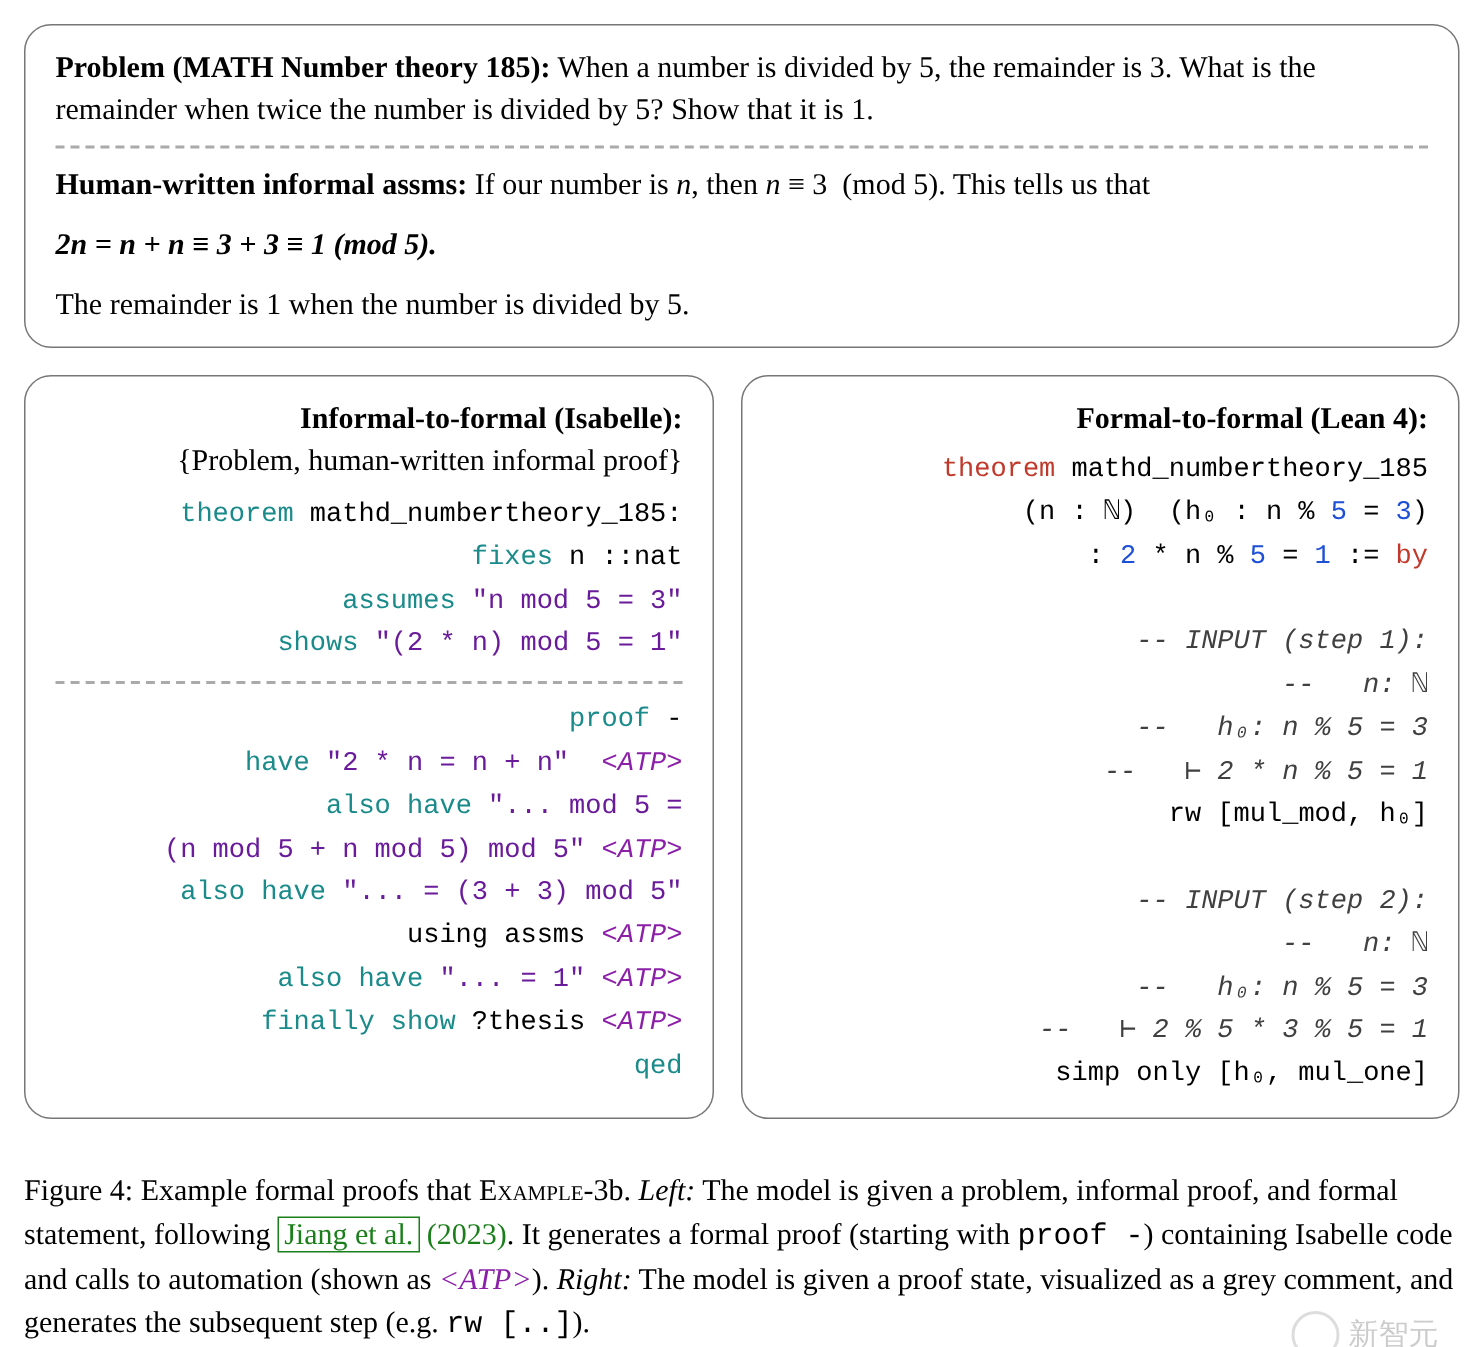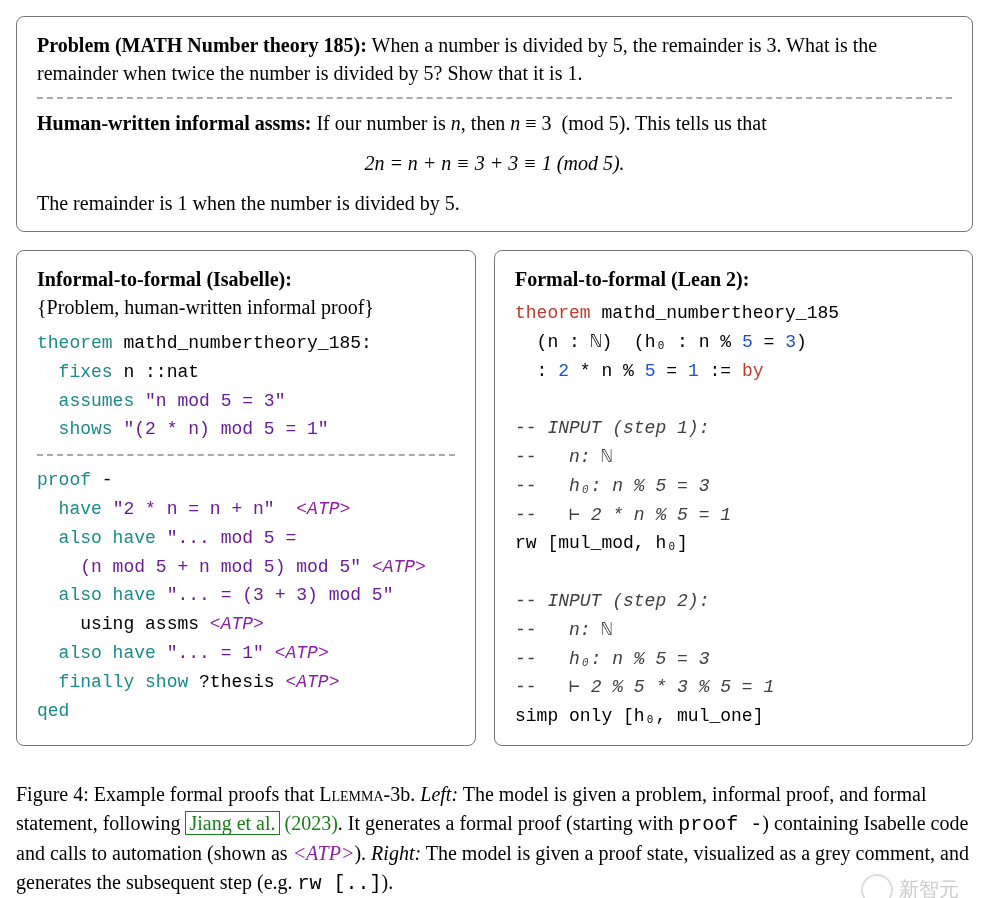--- a/index.html
+++ b/index.html
@@ -9,49 +9,51 @@
     font-family: Georgia, 'Times New Roman', serif;
     color: #000;
     background: #fff;
   }
   .page {
     padding: 16px;
     box-sizing: border-box;
   }
   .panel {
     border: 1px solid #777;
-    border-radius: 8px;
+    border-radius: 18px;
     padding: 14px 20px;
     margin-bottom: 18px;
     box-sizing: border-box;
     background: #fff;
   }
   .divider {
     border: none;
     border-top: 2px dashed #aaa;
     margin: 10px 0;
   }
   .problem-text {
     font-size: 20px;
     line-height: 1.4;
   }
   .bold-prefix {
     font-weight: 700;
   }
   .equation {
-    text-align: center;
+    text-align: left;
     font-size: 20px;
     font-style: italic;
     font-family: 'Times New Roman', serif;
     margin: 12px 0;
+    font-weight: bold;
   }
   .row2 {
     display: flex;
     gap: 18px;
     align-items: stretch;
+    text-align: right;
   }
   .col-left {
     flex: 0 0 460px;
     display: flex;
   }
   .col-right {
     flex: 1;
     display: flex;
   }
   .panel-code {
@@ -147,29 +149,29 @@
       <div class="panel panel-code" style="flex:1">
         <div class="panel-title">Informal-to-formal (Isabelle):</div>
         <div class="panel-subtitle">{Problem, human-written informal proof}</div>
         <pre class="code" id="isabelle-top"><div><span class="k-teal">theorem</span><span class="k-black"> mathd_numbertheory_185:</span></div><div>  <span class="k-teal">fixes</span><span class="k-black"> n ::nat</span></div><div>  <span class="k-teal">assumes</span><span class="k-black"> </span><span class="k-str">"n mod 5 = 3"</span></div><div>  <span class="k-teal">shows</span><span class="k-black"> </span><span class="k-str">"(2 * n) mod 5 = 1"</span></div></pre>
         <hr class="divider">
         <pre class="code" id="isabelle-bot"><div><span class="k-teal">proof</span><span class="k-black"> -</span></div><div>  <span class="k-teal">have</span><span class="k-black"> </span><span class="k-str">"2 * n = n + n"</span><span class="k-black">  </span><span class="k-atp">&lt;ATP&gt;</span></div><div>  <span class="k-teal">also have</span><span class="k-black"> </span><span class="k-str">"... mod 5 =</span></div><div>    <span class="k-str">(n mod 5 + n mod 5) mod 5"</span><span class="k-black"> </span><span class="k-atp">&lt;ATP&gt;</span></div><div>  <span class="k-teal">also have</span><span class="k-black"> </span><span class="k-str">"... = (3 + 3) mod 5"</span></div><div>    <span class="k-cyan">using</span><span class="k-black"> assms </span><span class="k-atp">&lt;ATP&gt;</span></div><div>  <span class="k-teal">also have</span><span class="k-black"> </span><span class="k-str">"... = 1"</span><span class="k-black"> </span><span class="k-atp">&lt;ATP&gt;</span></div><div>  <span class="k-teal">finally show</span><span class="k-black"> ?thesis </span><span class="k-atp">&lt;ATP&gt;</span></div><div><span class="k-teal">qed</span></div></pre>
       </div>
     </div>
     <div class="col-right">
       <div class="panel panel-code" style="flex:1">
-        <div class="panel-title">Formal-to-formal (Lean 2):</div>
+        <div class="panel-title">Formal-to-formal (Lean 4):</div>
         <div style="height:6px"></div>
         <pre class="code" id="lean-code"><div><span class="k-red">theorem</span><span class="k-black"> mathd_numbertheory_185</span></div><div>  <span class="k-black">(n : </span><span class="k-black">ℕ</span><span class="k-black">)  (h₀ : n % </span><span class="k-blue">5</span><span class="k-black"> = </span><span class="k-blue">3</span><span class="k-black">)</span></div><div>  <span class="k-black">: </span><span class="k-blue">2</span><span class="k-black"> * n % </span><span class="k-blue">5</span><span class="k-black"> = </span><span class="k-blue">1</span><span class="k-black"> := </span><span class="k-red">by</span></div><div><span class="k-black"> </span></div><div><span class="k-comm">-- INPUT (step 1):</span></div><div><span class="k-comm">--   n: ℕ</span></div><div><span class="k-comm">--   h₀: n % 5 = 3</span></div><div><span class="k-comm">--   ⊢ 2 * n % 5 = 1</span></div><div><span class="k-black">rw [mul_mod, h₀]</span></div><div><span class="k-black"> </span></div><div><span class="k-comm">-- INPUT (step 2):</span></div><div><span class="k-comm">--   n: ℕ</span></div><div><span class="k-comm">--   h₀: n % 5 = 3</span></div><div><span class="k-comm">--   ⊢ 2 % 5 * 3 % 5 = 1</span></div><div><span class="k-black">simp only [h₀, mul_one]</span></div></pre>
       </div>
     </div>
   </div>
 
   <div class="caption">
-    <span>Figure 4:</span><span> Example formal proofs that </span><span class="sc">Llemma</span><span>-3b.</span>
+    <span>Figure 4:</span><span> Example formal proofs that </span><span class="sc">Example</span><span>-3b.</span>
     <span class="italic">Left:</span><span> The model is given a problem, informal proof, and formal statement, following </span><span class="cite-box"><span>Jiang et al.</span></span> <span style="color:#1a7f1a">(2023)</span><span>. It generates a formal proof (starting with </span><span class="mono-inline">proof -</span><span>) containing Isabelle code and calls to automation (shown as </span><span class="k-atp">&lt;ATP&gt;</span><span>). </span><span class="italic">Right:</span><span> The model is given a proof state, visualized as a grey comment, and generates the subsequent step (e.g. </span><span class="mono-inline">rw [..]</span><span>).</span>
   </div>
 
   <div class="watermark">
     <span class="wm-circle"></span>
     <span>新智元</span>
   </div>
 </div>
 
 </body></html>

